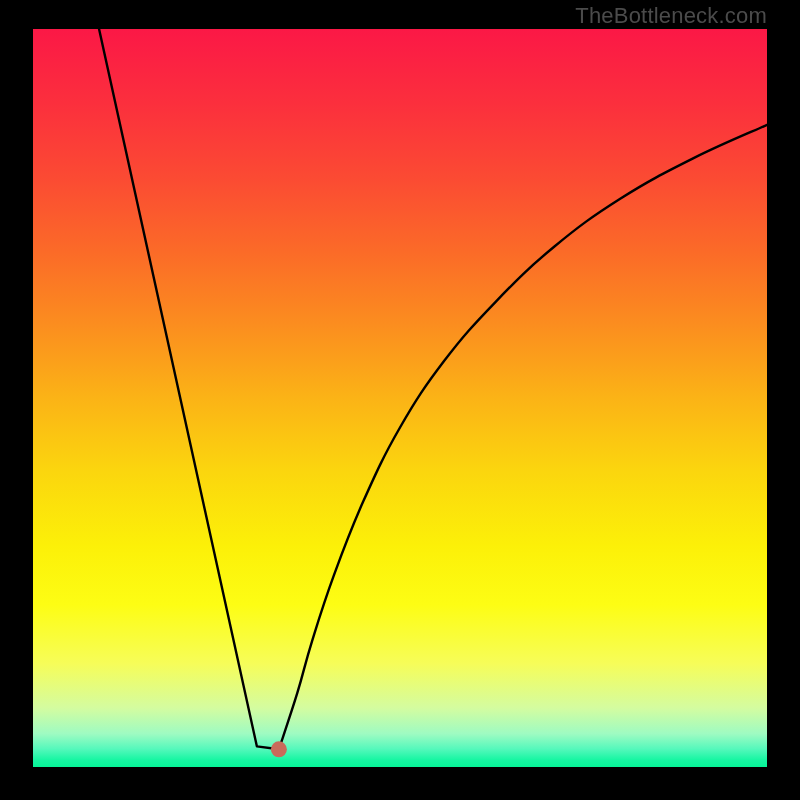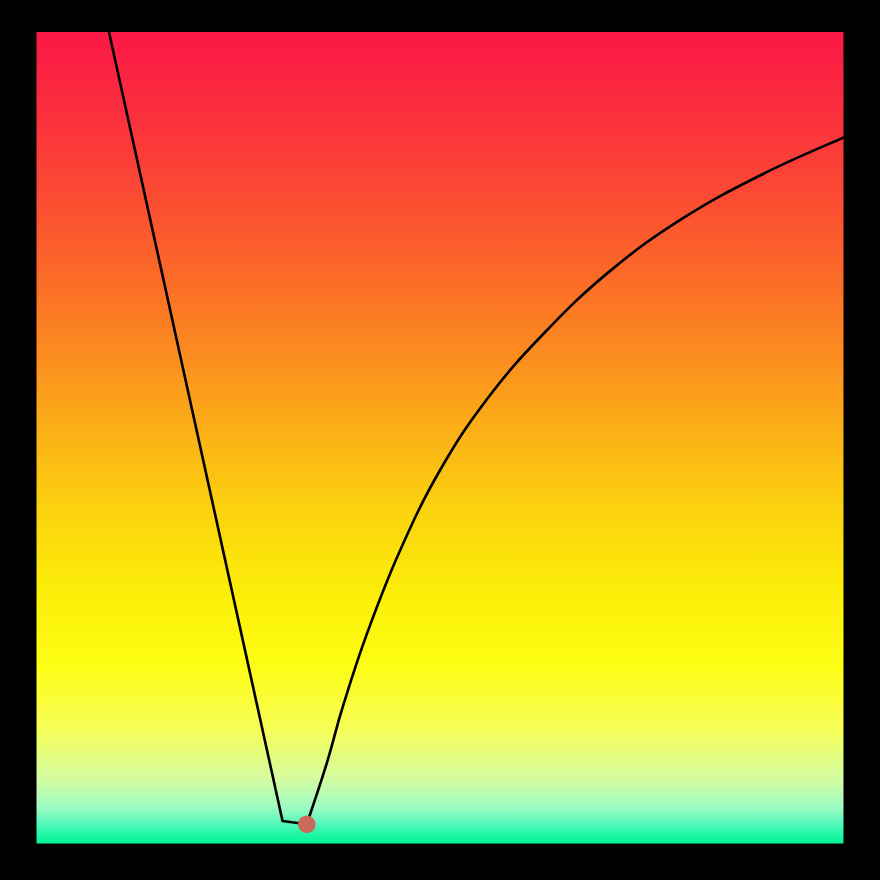--- a/index.html
+++ b/index.html
@@ -40,20 +40,21 @@
     font-weight: 400;
     letter-spacing: 0.2px;
     user-select: none;
   }
 </style>
 </head>
 <body>
 
 <div class="frame">
 
+  <div class="watermark">TheBottleneck.com</div>
 
   <div class="plot">
     <svg viewBox="0 0 734 738" preserveAspectRatio="none">
       <defs>
         <linearGradient id="bg-grad" x1="0" y1="0" x2="0" y2="1">
             <stop offset="0%" stop-color="#fb1846"></stop>
             <stop offset="10%" stop-color="#fb2f3d"></stop>
             <stop offset="20%" stop-color="#fb4a33"></stop>
             <stop offset="30%" stop-color="#fb6a28"></stop>
             <stop offset="40%" stop-color="#fb8d1f"></stop>

